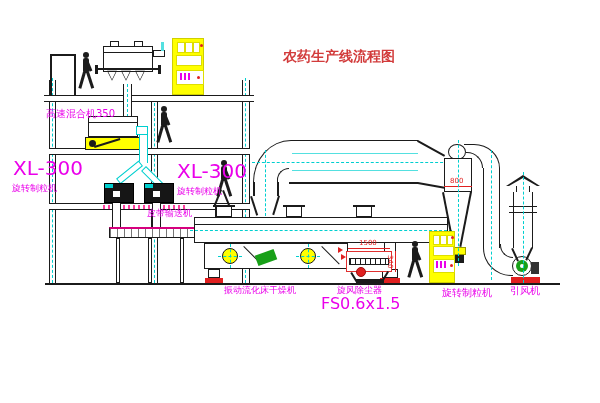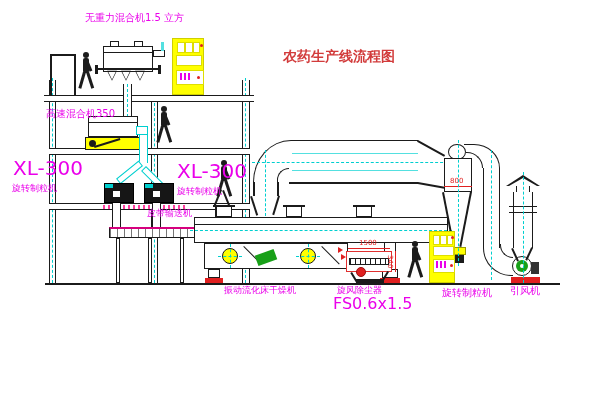--- a/index.html
+++ b/index.html
@@ -244,26 +244,25 @@
   <div class="person" style="left:407px;top:241px;height:43px;">
     <div class="head"></div>
       <div class="torso"></div>
       <div class="arm"></div>
       <div class="legL"></div>
       <div class="legR"></div>
   </div>
 
   <div class="ln" style="left:45px;top:283px;width:515px;height:1.5px;"></div>
 
-  <div class="lbl" style="left:85px;top:13px;font-size:10px;">无重力混合机1.5 立方</div>
   <div class="lbl" style="left:46px;top:109px;font-size:10px;">高速混合机350</div>
   <div class="lbl" style="left:13px;top:158px;font-size:20px;">XL-300</div>
   <div class="lbl" style="left:12px;top:184px;font-size:9px;">旋转制粒机</div>
   <div class="lbl" style="left:177px;top:161px;font-size:20px;">XL-300</div>
   <div class="lbl" style="left:177px;top:187px;font-size:9px;">旋转制粒机</div>
   <div class="lbl" style="left:147px;top:209px;font-size:9px;">皮带输送机</div>
   <div class="lbl" style="left:224px;top:286px;font-size:9px;">振动流化床干燥机</div>
   <div class="lbl" style="left:337px;top:286px;font-size:9px;">旋风除尘器</div>
-  <div class="lbl" style="left:333px;top:296px;font-size:16px;">FS0.6x1.5</div>
+  <div class="lbl" style="left:321px;top:296px;font-size:16px;">FS0.6x1.5</div>
   <div class="lbl" style="left:442px;top:288px;font-size:10px;">旋转制粒机</div>
   <div class="lbl" style="left:510px;top:286px;font-size:10px;">引风机</div>
 
 </div>
 
 </body></html>

